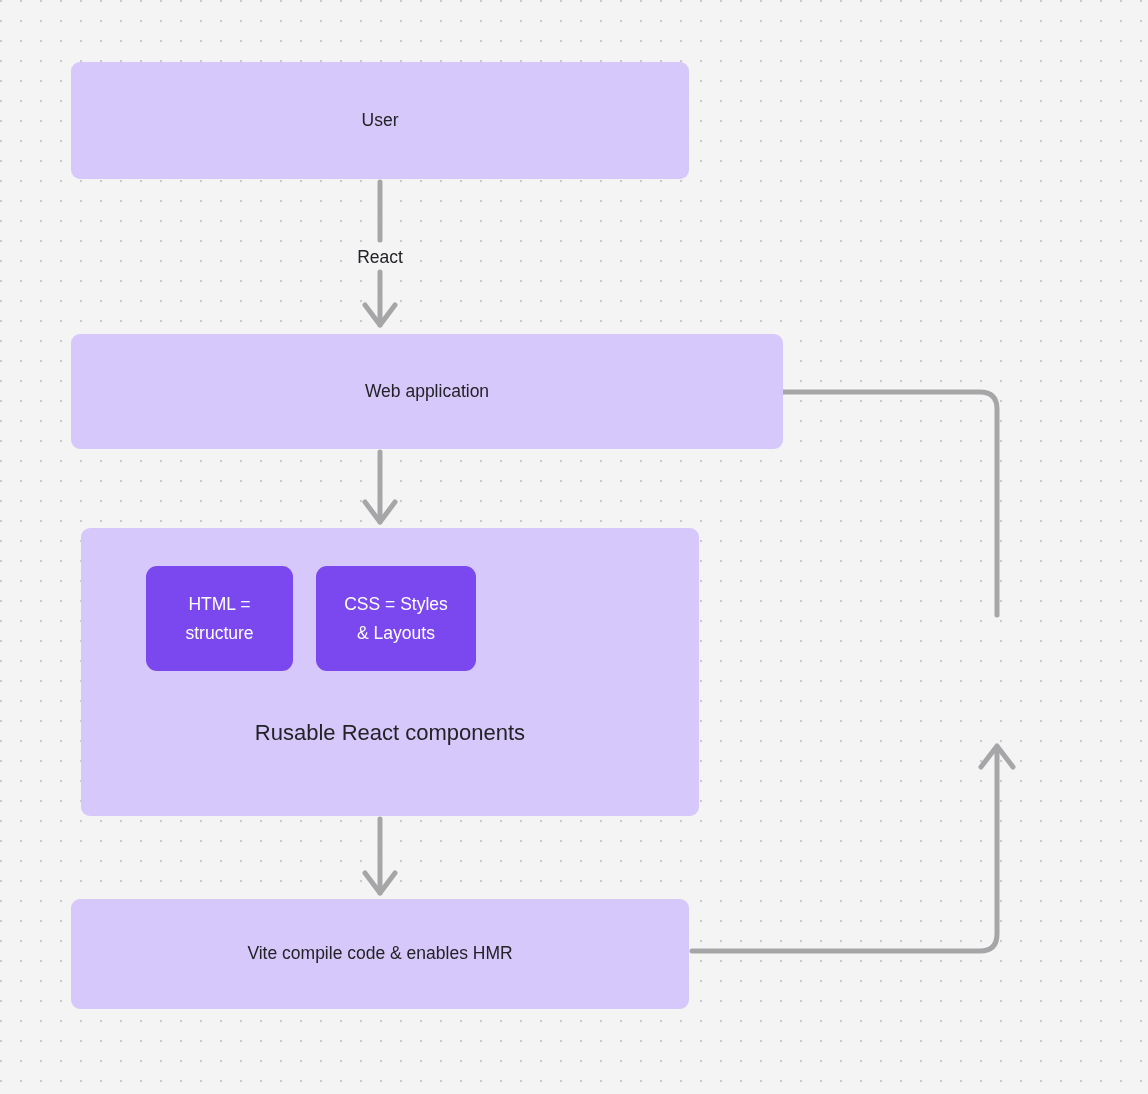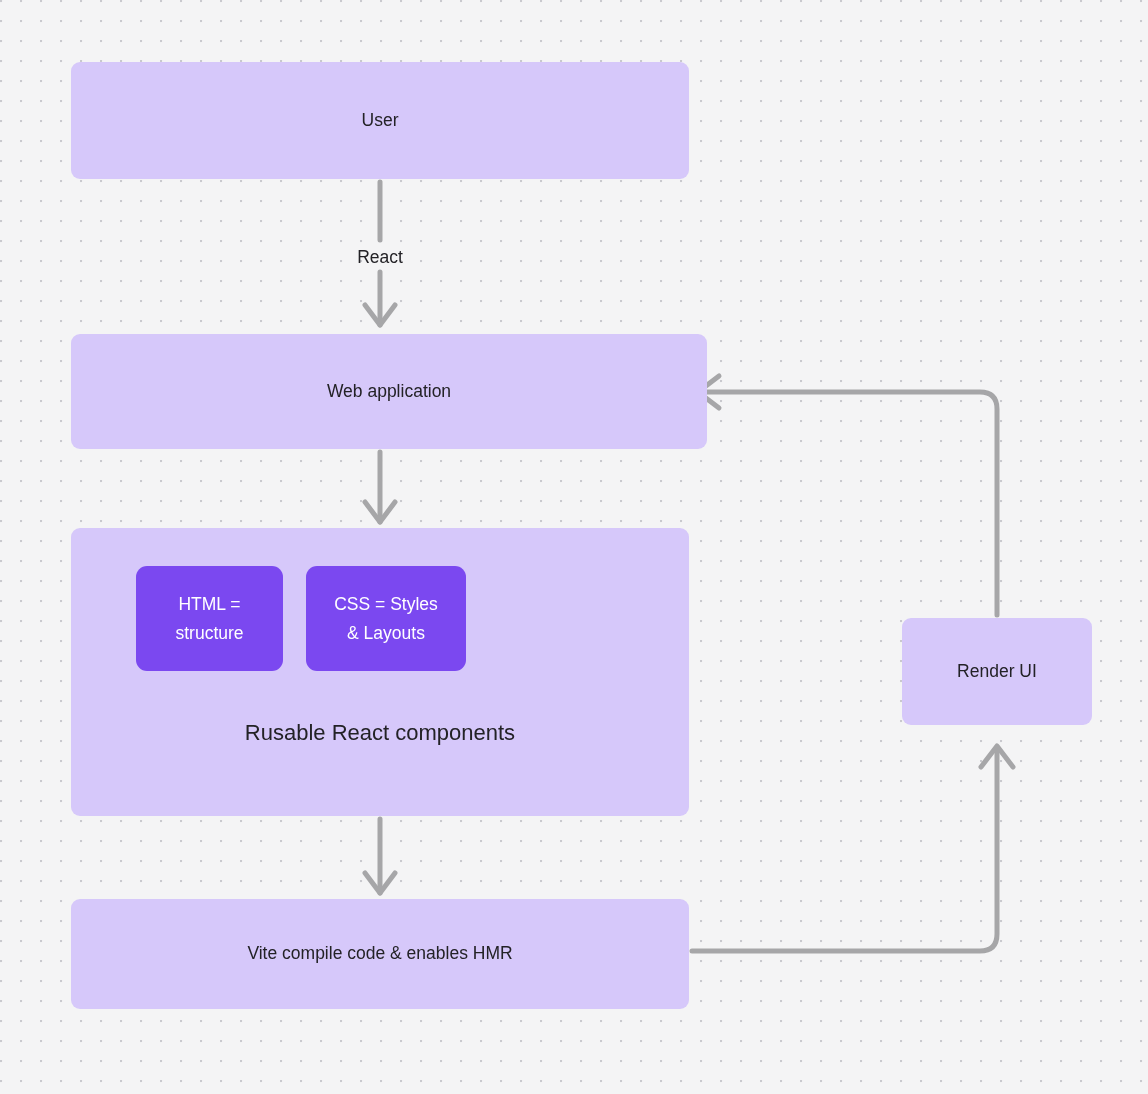--- a/index.html
+++ b/index.html
@@ -32,22 +32,22 @@
     color: #232226;
     font-size: 17.5px;
     line-height: 1.35;
     text-align: center;
   }
   .node-label {
     pointer-events: none;
   }
   
   #node-user      { left: 71px;  top: 62px;   width: 618px; height: 117px; text-align: center; }
-  #node-webapp    { left: 71px;  top: 334px;  width: 636px; height: 115px; border-radius: 9px; }
-  #node-components{ left: 71px;  top: 528px;  width: 618px; height: 288px;
+  #node-webapp    { left: 71px;  top: 334px;  width: 712px; height: 115px; border-radius: 9px; }
+  #node-components{ left: 81px;  top: 528px;  width: 618px; height: 288px;
                      display: block; }
   #node-vite      { left: 71px;  top: 899px;  width: 618px; height: 110px; }
   #node-render    { left: 902px; top: 618px;  width: 190px; height: 107px; }
 
   
   .chip {
     position: absolute;
     box-sizing: border-box;
     background: #7b48f0;
     border-radius: 11px;
@@ -158,19 +158,16 @@
       <span>CSS = Styles
 &amp; Layouts</span>
     </div>
     <div id="components-caption">Rusable React components</div>
   </div>
 
   <div class="node" id="node-vite">
     <span class="node-label">Vite compile code &amp; enables HMR</span>
   </div>
 
-  <div class="node" id="node-render">
-    <span class="node-label">Render UI</span>
-  </div>
 
   <div class="edge-label" id="edge-label-prompt">React</div>
 
 </div>
 
 </body></html>

